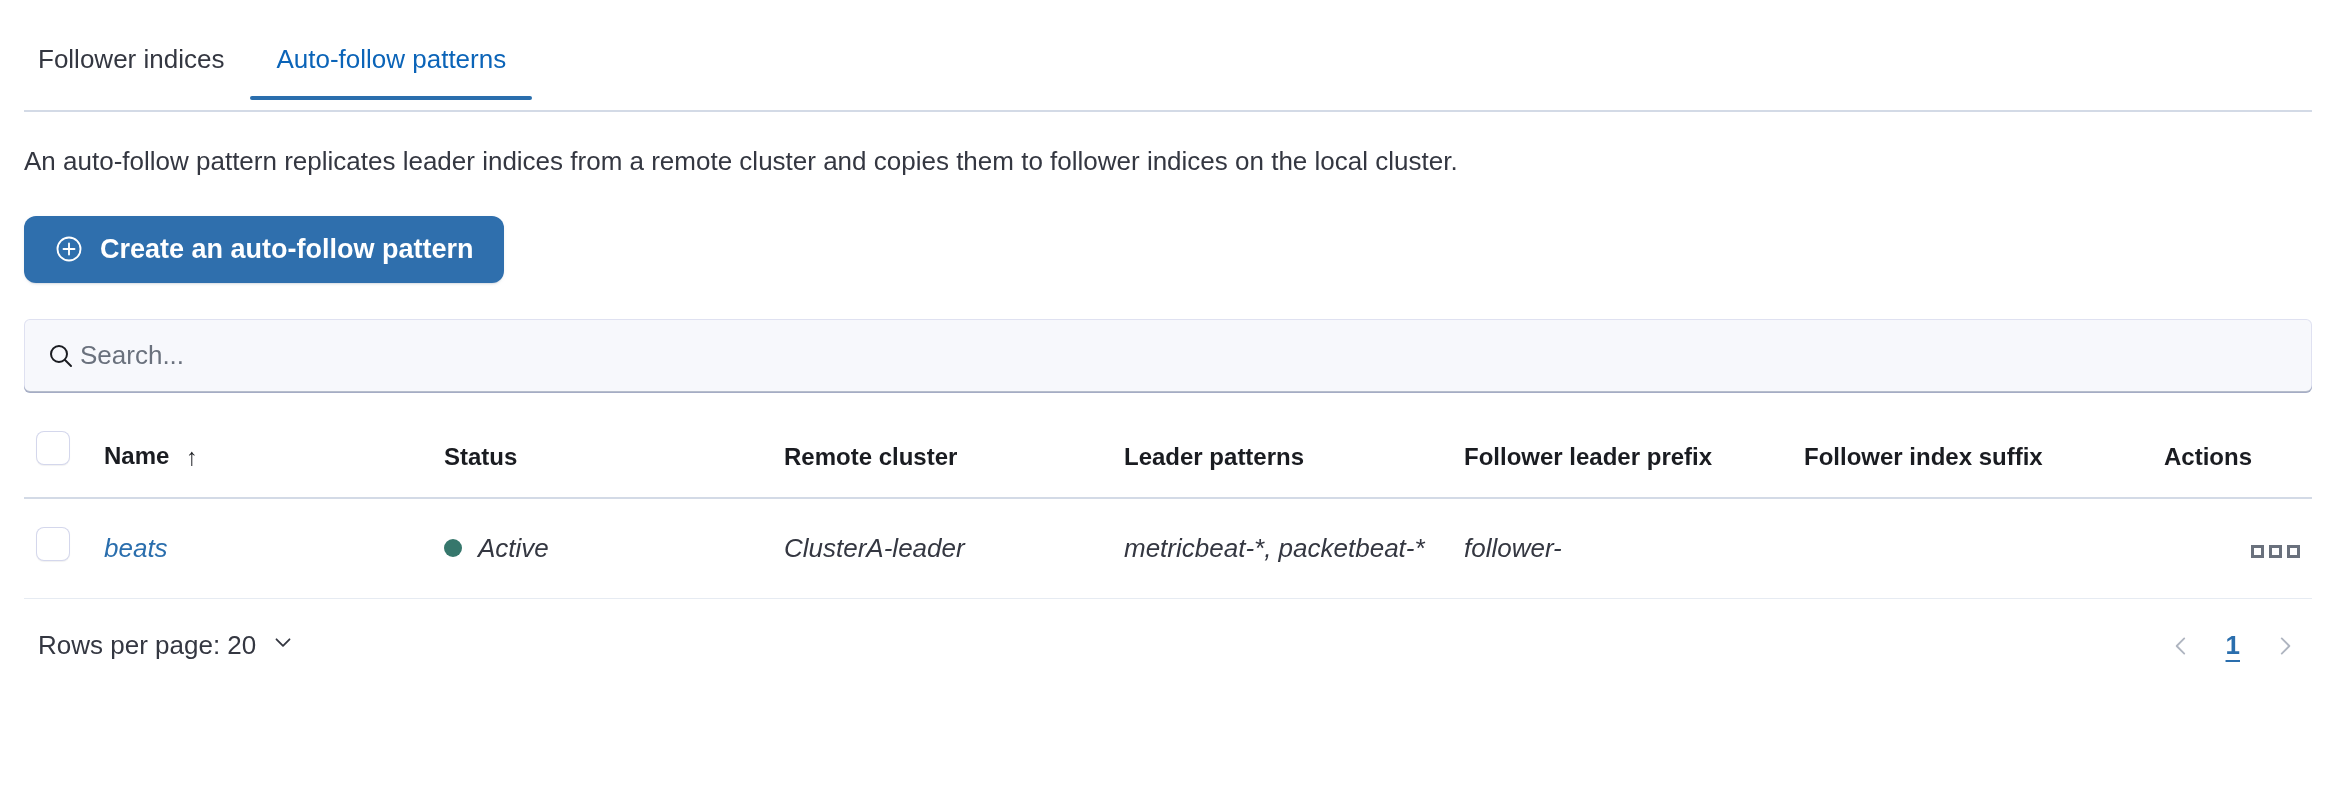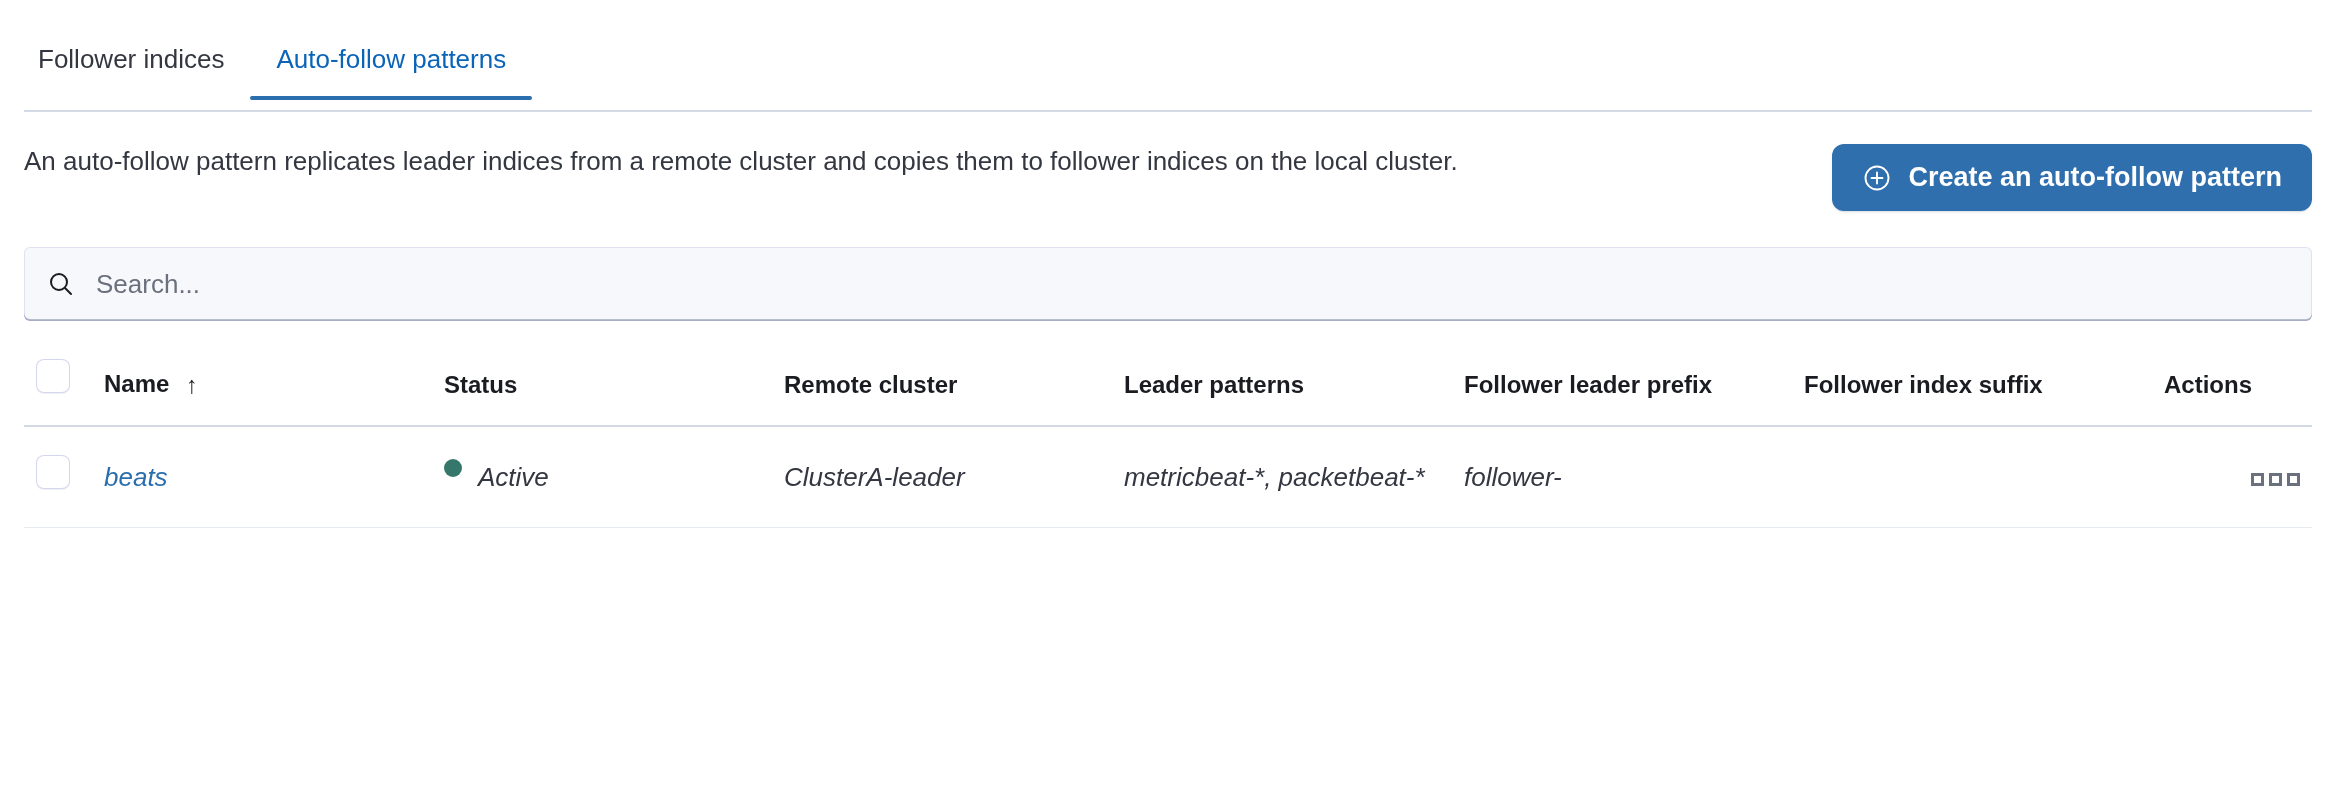--- a/index.html
+++ b/index.html
@@ -57,21 +57,22 @@
     background: #2a6ead;
     border-radius: 2px;
   }
 
   
   .desc-row {
     display: flex;
     align-items: flex-start;
     justify-content: space-between;
     margin-top: 30px;
-    gap: 40px;
+    gap: 32px;
+    flex-direction: column;
   }
   .desc-text {
     font-size: 26px;
     line-height: 1.52;
     color: #343741;
     max-width: 1710px;
     padding-left: 0px;
   }
   .create-btn {
     flex: 0 0 auto;
@@ -96,21 +97,21 @@
   
   .searchbar {
     margin-top: 36px;
     height: 74px;
     background: #f7f8fc;
     border-radius: 6px;
     box-shadow: inset 0 0 0 1px rgba(19,34,149,.10), inset 0 -2px 0 0 #b6bdcb;
     display: flex;
     align-items: center;
     padding: 0 22px;
-    gap: 18px;
+    gap: 2px;
   }
   .search-icon { display: flex; align-items: center; flex: 0 0 auto; }
   .search-input {
     flex: 1 1 auto;
     border: none;
     outline: none;
     background: transparent;
     font-size: 26px;
     font-family: "Liberation Sans", sans-serif;
     color: #343741;
@@ -162,21 +163,21 @@
     box-shadow: inset 0 0 0 1px rgba(19,34,149,.18), 0 1px 1px rgba(0,0,0,.06);
     display: inline-block;
     cursor: pointer;
   }
   .name-link {
     color: #2a6ead;
     text-decoration: none;
     cursor: pointer;
     font-size: 26px;
   }
-  .status-cell { display: flex; gap: 16px; }
+  .status-cell { display: flex; align-items: center; gap: 16px; }
   .status-dot {
     width: 18px; height: 18px; border-radius: 50%;
     background: #36776c; flex: 0 0 auto;
   }
   .actions-btn {
     color: #6a717d;
     font-size: 22px;
     letter-spacing: 4px;
     cursor: pointer;
     display: inline-block;
@@ -301,14 +302,37 @@
         <td></td>
         <td class="td-actions">
           <span class="actions-btn">
             <span class="sq"></span><span class="sq"></span><span class="sq"></span>
           </span>
         </td>
       </tr>
     </tbody>
   </table>
 
+  <div class="table-footer">
+    <div class="rows-per-page">
+      <span>Rows per page: 20</span>
+      <span>
+        <svg width="26" height="26" viewBox="0 0 24 24" fill="none" aria-hidden="true">
+          <path d="M6 9.5L12 15.5L18 9.5" stroke="#343741" stroke-width="1.7" stroke-linecap="round" stroke-linejoin="round"></path>
+        </svg>
+      </span>
+    </div>
+    <div class="pager">
+      <span class="pager-arrow">
+        <svg width="26" height="26" viewBox="0 0 24 24" fill="none" aria-hidden="true">
+          <path d="M15 5L8 12L15 19" stroke="#afb5c0" stroke-width="1.7" stroke-linecap="round" stroke-linejoin="round"></path>
+        </svg>
+      </span>
+      <span class="pager-page">1</span>
+      <span class="pager-arrow">
+        <svg width="26" height="26" viewBox="0 0 24 24" fill="none" aria-hidden="true">
+          <path d="M9 5L16 12L9 19" stroke="#afb5c0" stroke-width="1.7" stroke-linecap="round" stroke-linejoin="round"></path>
+        </svg>
+      </span>
+    </div>
+  </div>
 
 </div>
 
 </body></html>

